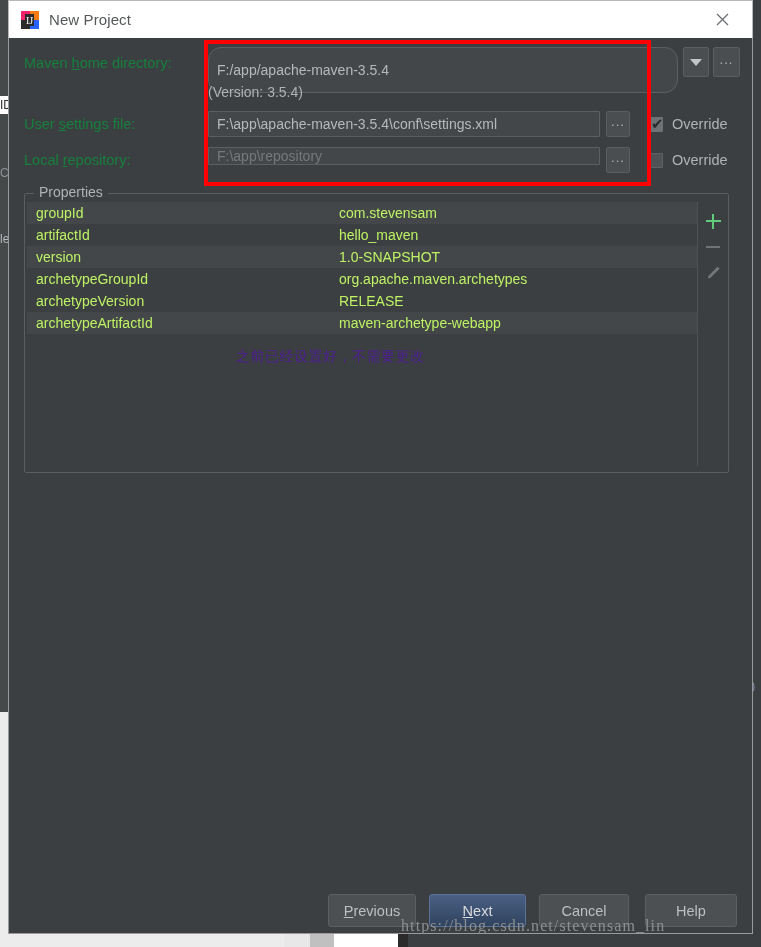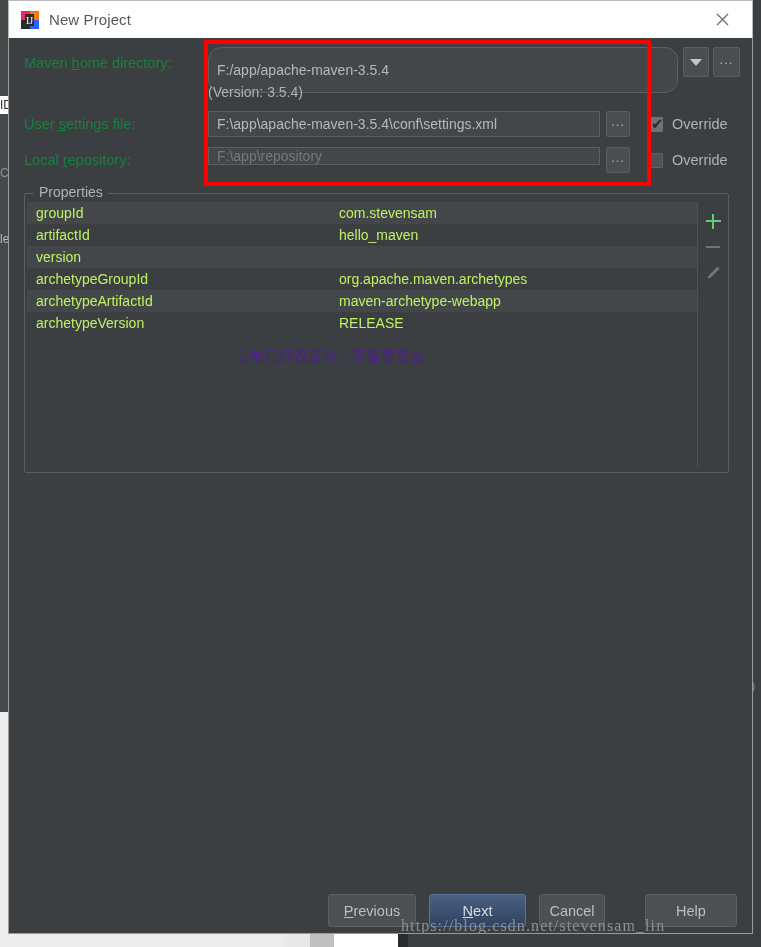--- a/index.html
+++ b/index.html
@@ -439,32 +439,33 @@
   <div class="prow alt">
     <span class="pkey">groupId</span>
     <span class="pval">com.stevensam</span>
   </div>
   <div class="prow">
     <span class="pkey">artifactId</span>
     <span class="pval">hello_maven</span>
   </div>
   <div class="prow alt">
     <span class="pkey">version</span>
+    <span class="pval">1.0-SNAPSHOT</span>
   </div>
   <div class="prow">
     <span class="pkey">archetypeGroupId</span>
     <span class="pval">org.apache.maven.archetypes</span>
   </div>
+  <div class="prow">
+    <span class="pkey">archetypeVersion</span>
+    <span class="pval">RELEASE</span>
+  </div>
   <div class="prow alt">
     <span class="pkey">archetypeArtifactId</span>
     <span class="pval">maven-archetype-webapp</span>
-  </div>
-  <div class="prow">
-    <span class="pkey">archetypeVersion</span>
-    <span class="pval">RELEASE</span>
   </div>
 </div>
 
 <div id="props-toolbar">
   <div class="tb-icon">
     <span class="plus-ic"></span>
   </div>
   <div class="tb-icon">
     <span class="minus-ic"></span>
   </div>
@@ -483,21 +484,21 @@
     <span class="mn">P</span>
     <span>revious</span>
   </div>
 
 <div class="btn" id="btn-next" style="left:429px; width:97px;">
     <span></span>
     <span class="mn">N</span>
     <span>ext</span>
   </div>
 
-<div class="btn" id="btn-cancel" style="left:539px; width:66px;">Cancel</div>
+<div class="btn" id="btn-cancel" style="left:539px; width:90px;">Cancel</div>
 
 <div class="btn" id="btn-help" style="left:645px; width:92px;">Help</div>
 
 <div id="watermark">https://blog.csdn.net/stevensam_lin</div>
 
 <div id="taskbar"></div>
 <div id="taskbar-seg-e"></div>
 <div id="taskbar-seg-a"></div>
 <div id="taskbar-seg-b"></div>
 <div id="taskbar-seg-c"></div>

